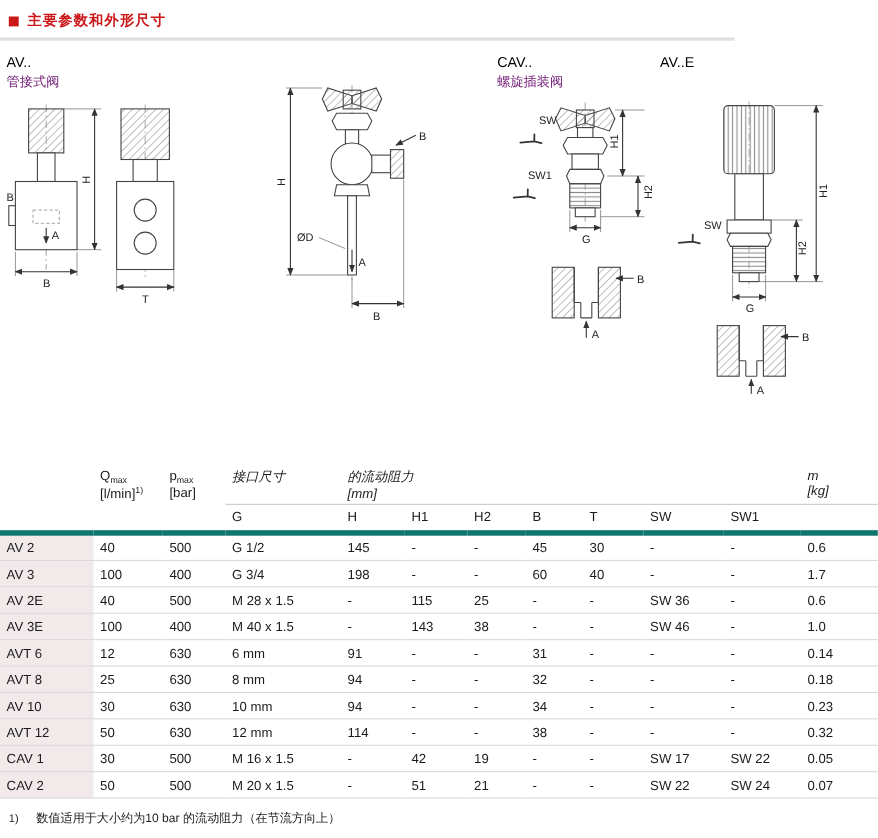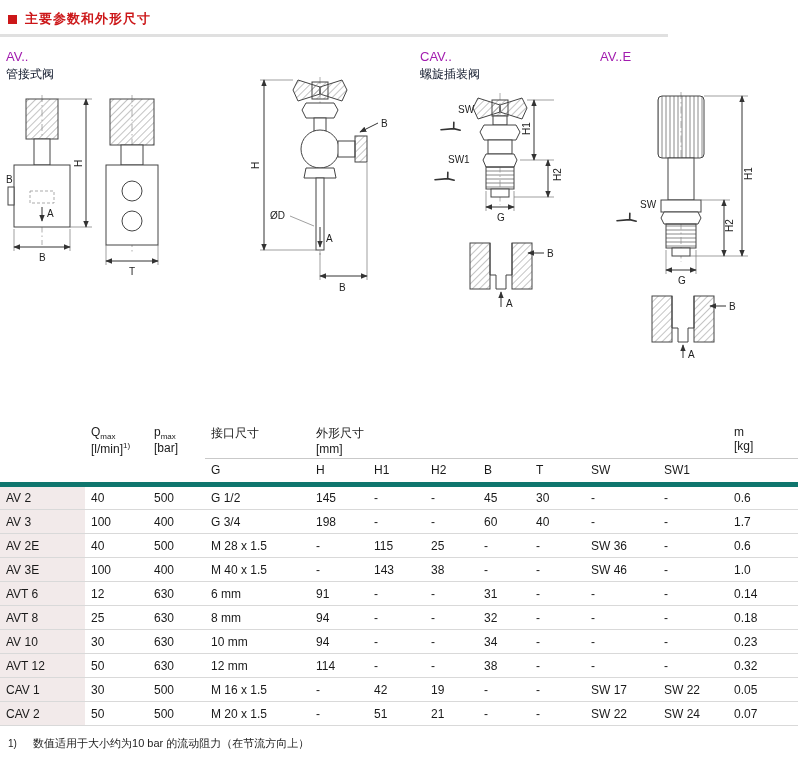--- a/index.html
+++ b/index.html
@@ -14,41 +14,41 @@
 
   
   .doc-header { display:flex; align-items:center; gap:8px; padding:10px 8px 6px 8px; }
   .title-bullet { width:9px; height:9px; background:var(--accent); flex:0 0 auto; }
   .page-title { color:var(--accent); font-size:13px; font-weight:bold; letter-spacing:1px; }
   .divider { height:3px; background:#e0e0e0; }
 
   
   .figures { position:relative; height:375px; }
   .figure { position:absolute; top:12px; }
-  .figure-code { font-size:13px; color:#a21caf; }
-  .figure-subtitle { font-size:12px; color:#0f172a; min-height:16px; margin-top:2px; }
+  .figure-code { font-size:13px; color:#000000; }
+  .figure-subtitle { font-size:12px; color:#701a75; min-height:16px; margin-top:2px; }
   .figure svg { margin-top:10px; display:block; }
 
   .part { stroke:#444; stroke-width:1; fill:#fff; }
   .outl { stroke:#444; stroke-width:1; }
   .cl   { stroke:#999; stroke-width:0.8; stroke-dasharray:7 3 1.5 3; }
   .dim  { stroke:#333; stroke-width:1; fill:none; }
   .ext  { stroke:#777; stroke-width:0.7; }
   .edge { stroke:#444; stroke-width:1; }
   .lbl  { font-size:10px; fill:#222; font-family:"Liberation Sans","DejaVu Sans",sans-serif; }
   .wrench path { stroke:#333; stroke-width:1.6; fill:none; stroke-linecap:round; }
 
   
   .spec-table {
     width:798px; margin-top:10px; border-collapse:collapse; table-layout:fixed;
     font-size:12px;
   }
   .spec-table th { font-weight:400; text-align:left; vertical-align:top; padding:3px 4px 2px 6px; }
   .spec-table thead tr.subhead th { padding:4px 4px 5px 6px; }
-  .spec-table th.grp { border-bottom:1px solid #c9c9c9; }
+  .spec-table th.grp { border-bottom:1px solid #c9c9c9;font-style:italic; }
   .spec-table tbody td { padding:4px 4px 4px 6px; height:24px; vertical-align:middle; border-bottom:1px solid #d9d9d9; }
   .spec-table tbody tr:first-child td { border-top:5px solid #0f766e; }
   .row-label { background:var(--rowbg); }
   sub { font-size:8px; }
   sup.fn { font-size:8px; }
   .unit-line { display:block; }
 
   
   .footnote { margin:10px 0 16px 8px; font-size:11px; color:#222; }
   .footnote .marker { display:inline-block; width:22px; font-size:10px; }
@@ -141,21 +141,21 @@
         <line x1="70" y1="173" x2="14" y2="173" class="ext"></line>
         <line x1="18" y1="3" x2="18" y2="173" class="dim" marker-start="url(#arr)" marker-end="url(#arr)"></line>
         <text x="13" y="92" class="lbl" transform="rotate(-90 13 92)">H</text>
         <line x1="74" y1="176" x2="74" y2="203" class="ext"></line>
         <line x1="121" y1="86" x2="121" y2="203" class="ext"></line>
         <line x1="74" y1="199" x2="121" y2="199" class="dim" marker-start="url(#arr)" marker-end="url(#arr)"></line>
         <text x="93" y="214" class="lbl">B</text>
       </svg>
     </div>
 
-    <div class="figure" style="left:420px; width:180px;">
+    <div class="figure" style="left:452px; width:180px;">
       <div class="figure-code">CAV..</div>
       <div class="figure-subtitle">螺旋插装阀</div>
       <svg width="180" height="235" viewBox="0 0 180 235">
         <line x1="80" y1="0" x2="80" y2="112" class="cl"></line>
         <polygon points="80,12 58,5 53,15 58,26 80,19" class="outl" fill="url(#hatch)"></polygon>
         <polygon points="80,12 102,5 107,15 102,26 80,19" class="outl" fill="url(#hatch)"></polygon>
         <rect x="72" y="7" width="16" height="16" class="outl" fill="url(#hatch)"></rect>
         <rect x="73" y="23" width="14" height="9" class="part"></rect>
         <polygon points="64,32 96,32 100,39 96,47 64,47 60,39" class="part"></polygon>
         <rect x="68" y="47" width="24" height="14" class="part"></rect>
@@ -264,21 +264,21 @@
           <span class="unit-line"><span>[l/min]</span><sup class="fn">1)</sup></span>
         </th>
         <th rowspan="2">
           <span class="unit-line"><span>p</span><sub>max</sub></span>
           <span class="unit-line">[bar]</span>
         </th>
         <th class="grp">
           <span class="unit-line">接口尺寸</span>
         </th>
         <th class="grp" colspan="7">
-          <span class="unit-line">外形尺寸</span>
+          <span class="unit-line">的流动阻力</span>
           <span class="unit-line">[mm]</span>
         </th>
         <th class="grp">
           <span class="unit-line">m</span>
           <span class="unit-line">[kg]</span>
         </th>
       </tr>
       <tr class="subhead">
         <th>G</th>
         <th>H</th>

